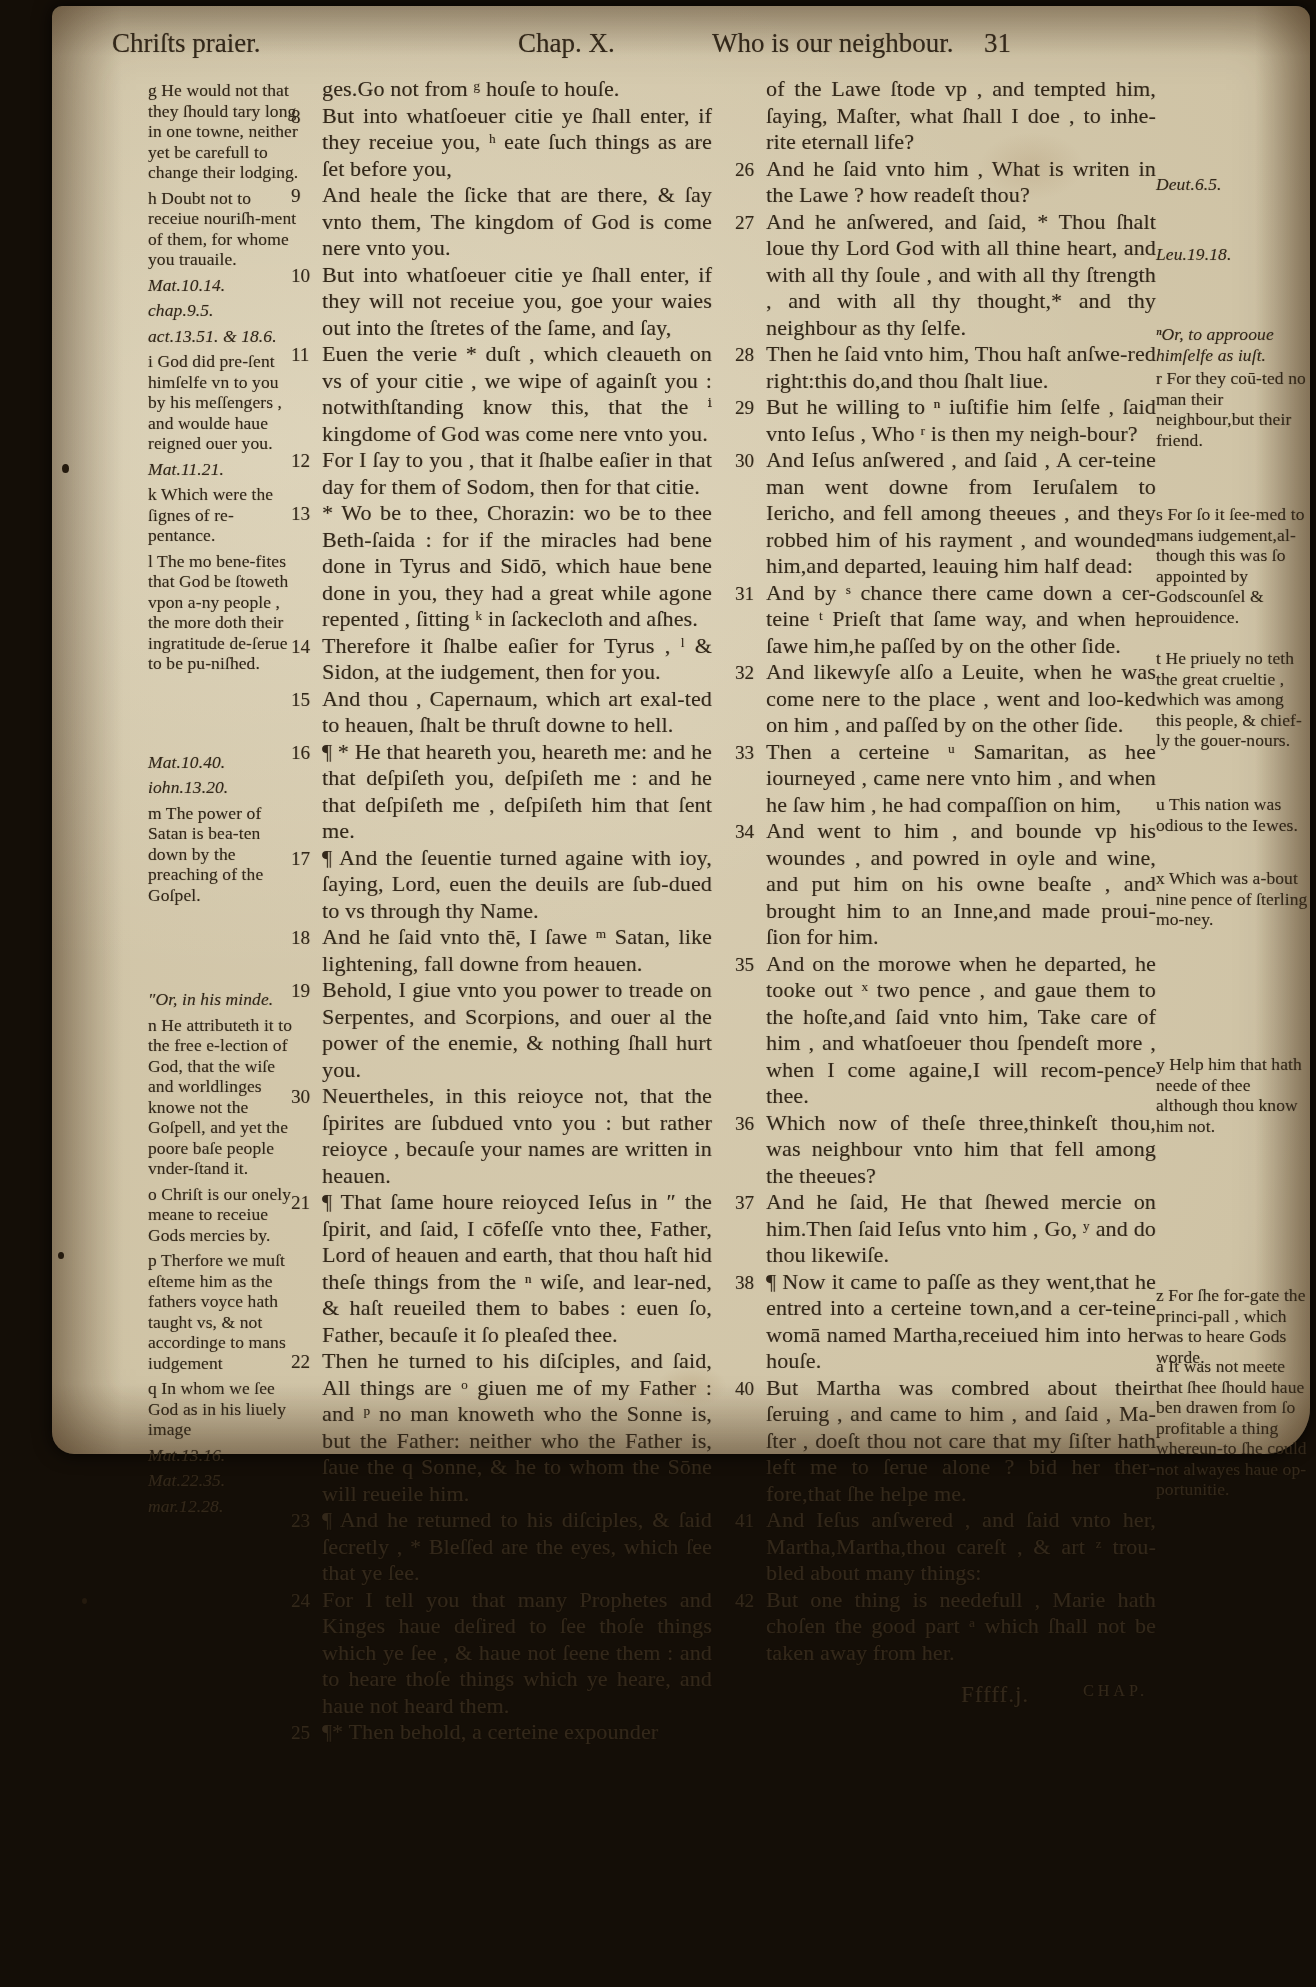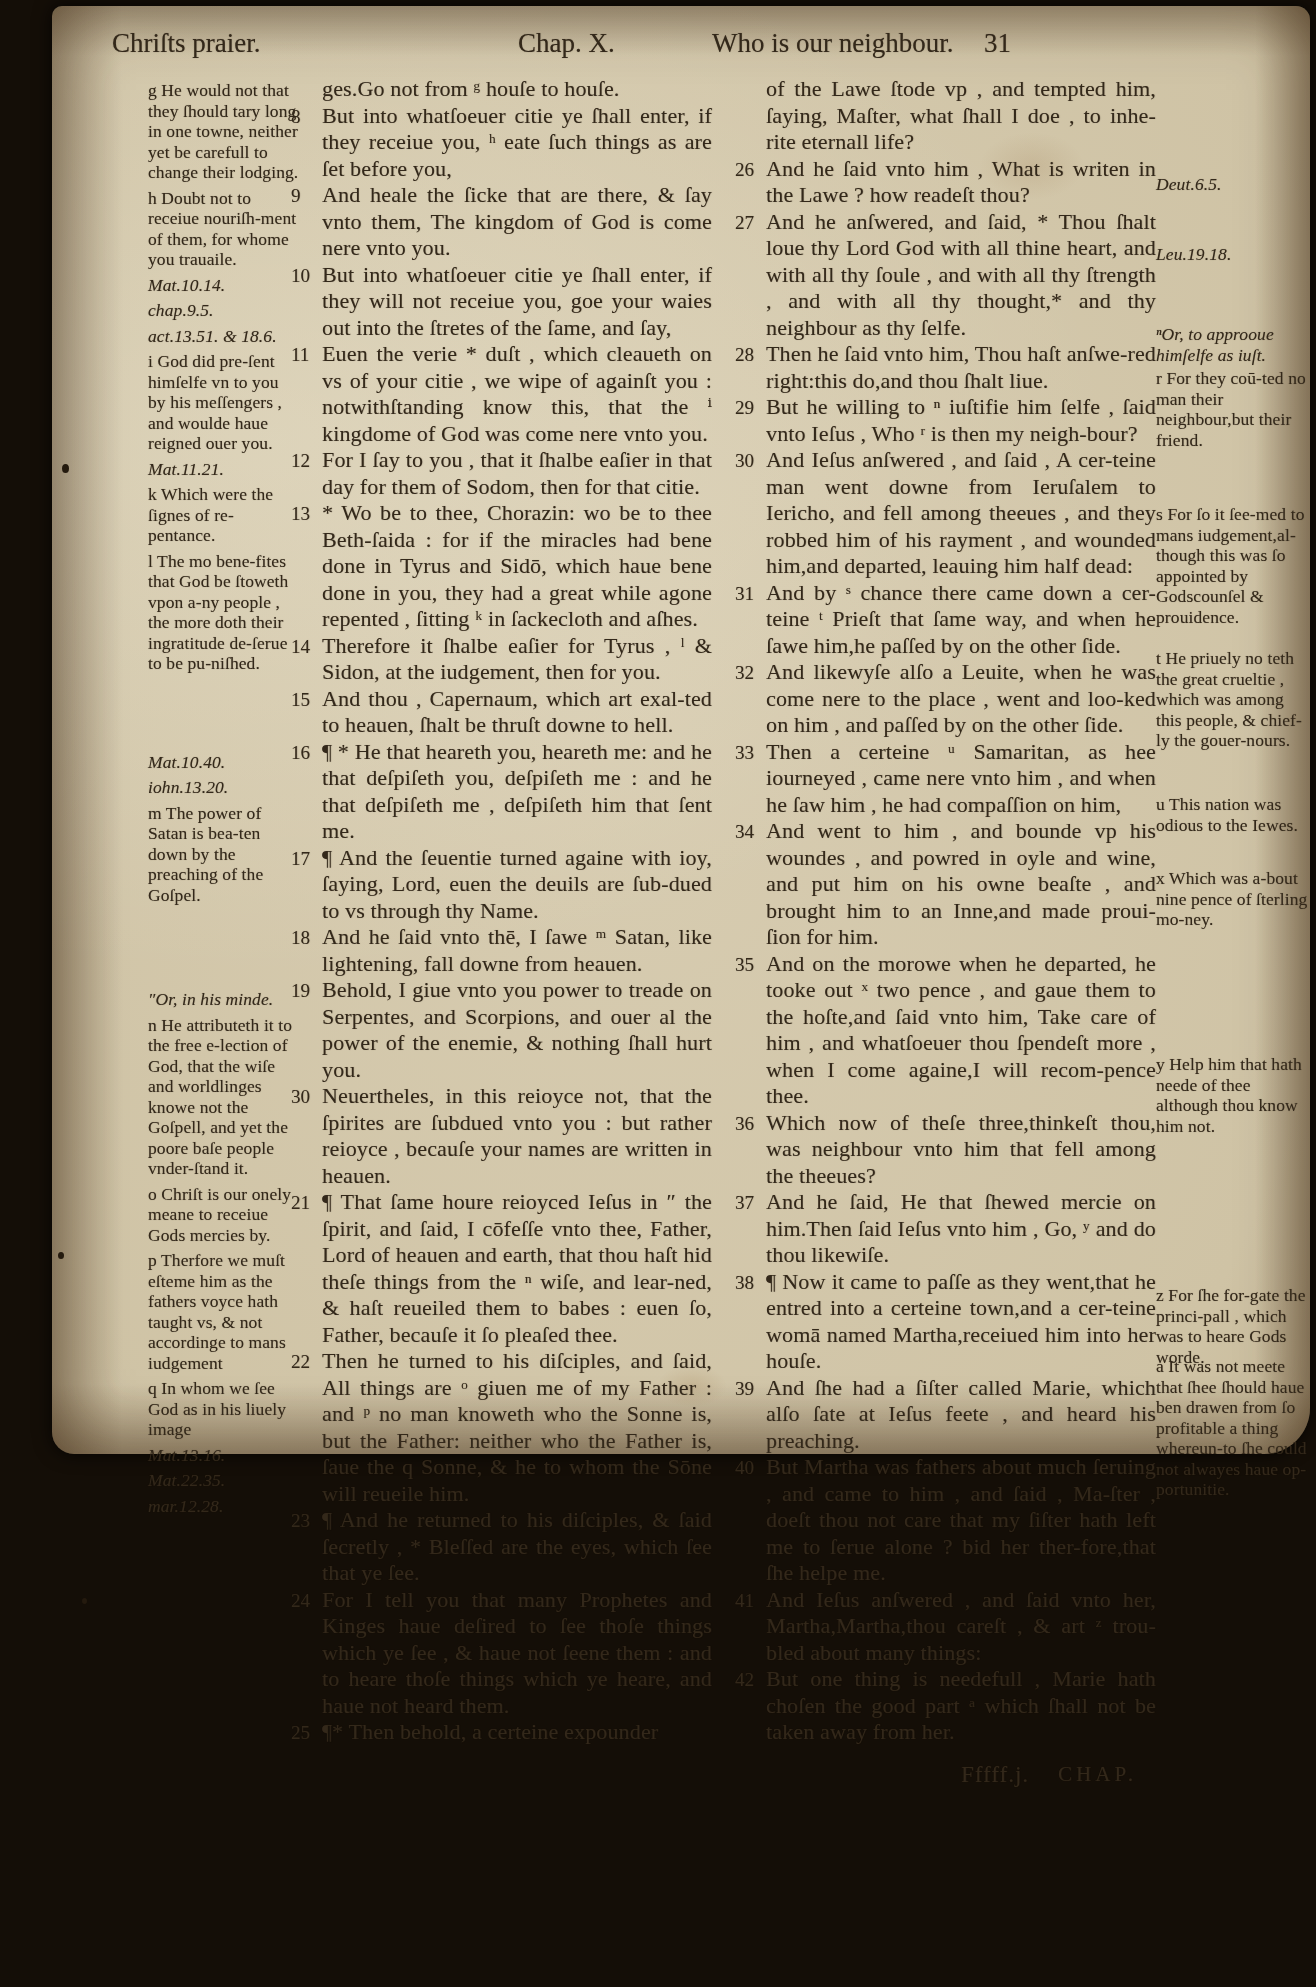--- a/index.html
+++ b/index.html
@@ -54,21 +54,21 @@
     letter-spacing:0.15px;
   }
   .vnum{
     position:absolute; left:-31px; top:1px; font-size:19px; letter-spacing:0;
   }
   .sig-line{
     display:flex; margin-top:16px; font-size:23px;
     text-shadow:0.4px 0.4px 0.8px rgba(52,40,26,0.4);
   }
   .signature{ margin-left:195px; letter-spacing:1px; }
-  .catchword{ margin-left:auto; margin-right:19px; letter-spacing:4px; font-size:21px; }
+  .catchword{ margin-left:auto; margin-right:8px; letter-spacing:4px; font-size:16px; }
 
   .speck{ position:absolute; background:#241a0e; border-radius:50%; }
 </style>
 </head>
 <body>
 
 <div class="page">
 
   <div class="running-head ink">
     <span class="rh-left">Chriſts praier.</span>
@@ -130,22 +130,21 @@
       <p class="verse"><span class="vnum">29</span><span>But he willing to ⁿ iuſtifie him ſelfe , ſaid vnto Ieſus , Who ʳ is then my neigh-bour?</span></p>
       <p class="verse"><span class="vnum">30</span><span>And Ieſus anſwered , and ſaid , A cer-teine man went downe from Ieruſalem to Iericho, and fell among theeues , and they robbed him of his rayment , and wounded him,and departed, leauing him half dead:</span></p>
       <p class="verse"><span class="vnum">31</span><span>And by ˢ chance there came down a cer-teine ᵗ Prieſt that ſame way, and when he ſawe him,he paſſed by on the other ſide.</span></p>
       <p class="verse"><span class="vnum">32</span><span>And likewyſe alſo a Leuite, when he was come nere to the place , went and loo-ked on him , and paſſed by on the other ſide.</span></p>
       <p class="verse"><span class="vnum">33</span><span>Then a certeine ᵘ Samaritan, as hee iourneyed , came nere vnto him , and when he ſaw him , he had compaſſion on him,</span></p>
       <p class="verse"><span class="vnum">34</span><span>And went to him , and bounde vp his woundes , and powred in oyle and wine, and put him on his owne beaſte , and brought him to an Inne,and made proui-ſion for him.</span></p>
       <p class="verse"><span class="vnum">35</span><span>And on the morowe when he departed, he tooke out ˣ two pence , and gaue them to the hoſte,and ſaid vnto him, Take care of him , and whatſoeuer thou ſpendeſt more , when I come againe,I will recom-pence thee.</span></p>
       <p class="verse"><span class="vnum">36</span><span>Which now of theſe three,thinkeſt thou, was neighbour vnto him that fell among the theeues?</span></p>
       <p class="verse"><span class="vnum">37</span><span>And he ſaid, He that ſhewed mercie on him.Then ſaid Ieſus vnto him , Go, ʸ and do thou likewiſe.</span></p>
       <p class="verse"><span class="vnum">38</span><span>¶ Now it came to paſſe as they went,that he entred into a certeine town,and a cer-teine womā named Martha,receiued him into her houſe.</span></p>
-      <p class="verse"><span class="vnum">39</span><span>And ſhe had a ſiſter called Marie, which alſo ſate at Ieſus feete , and heard his preaching.</span></p>
-      <p class="verse"><span class="vnum">40</span><span>But Martha was fathers about much ſeruing , and came to him , and ſaid , Ma-ſter , doeſt thou not care that my ſiſter hath left me to ſerue alone ? bid her ther-fore,that ſhe helpe me.</span></p>
+      <p class="verse"><span class="vnum">40</span><span>But Martha was combred about their ſeruing , and came to him , and ſaid , Ma-ſter , doeſt thou not care that my ſiſter hath left me to ſerue alone ? bid her ther-fore,that ſhe helpe me.</span></p>
       <p class="verse"><span class="vnum">41</span><span>And Ieſus anſwered , and ſaid vnto her, Martha,Martha,thou careſt , &amp; art ᶻ trou-bled about many things:</span></p>
       <p class="verse"><span class="vnum">42</span><span>But one thing is needefull , Marie hath choſen the good part ᵃ which ſhall not be taken away from her.</span></p>
       <div class="sig-line">
         <span class="signature">Fffff.j.</span>
         <span class="catchword">CHAP.</span>
       </div>
     </div>
 
   <div class="right-notes ink" id="right-notes">
       <p class="note ref" style="top: 168px;">Deut.6.5.</p>

